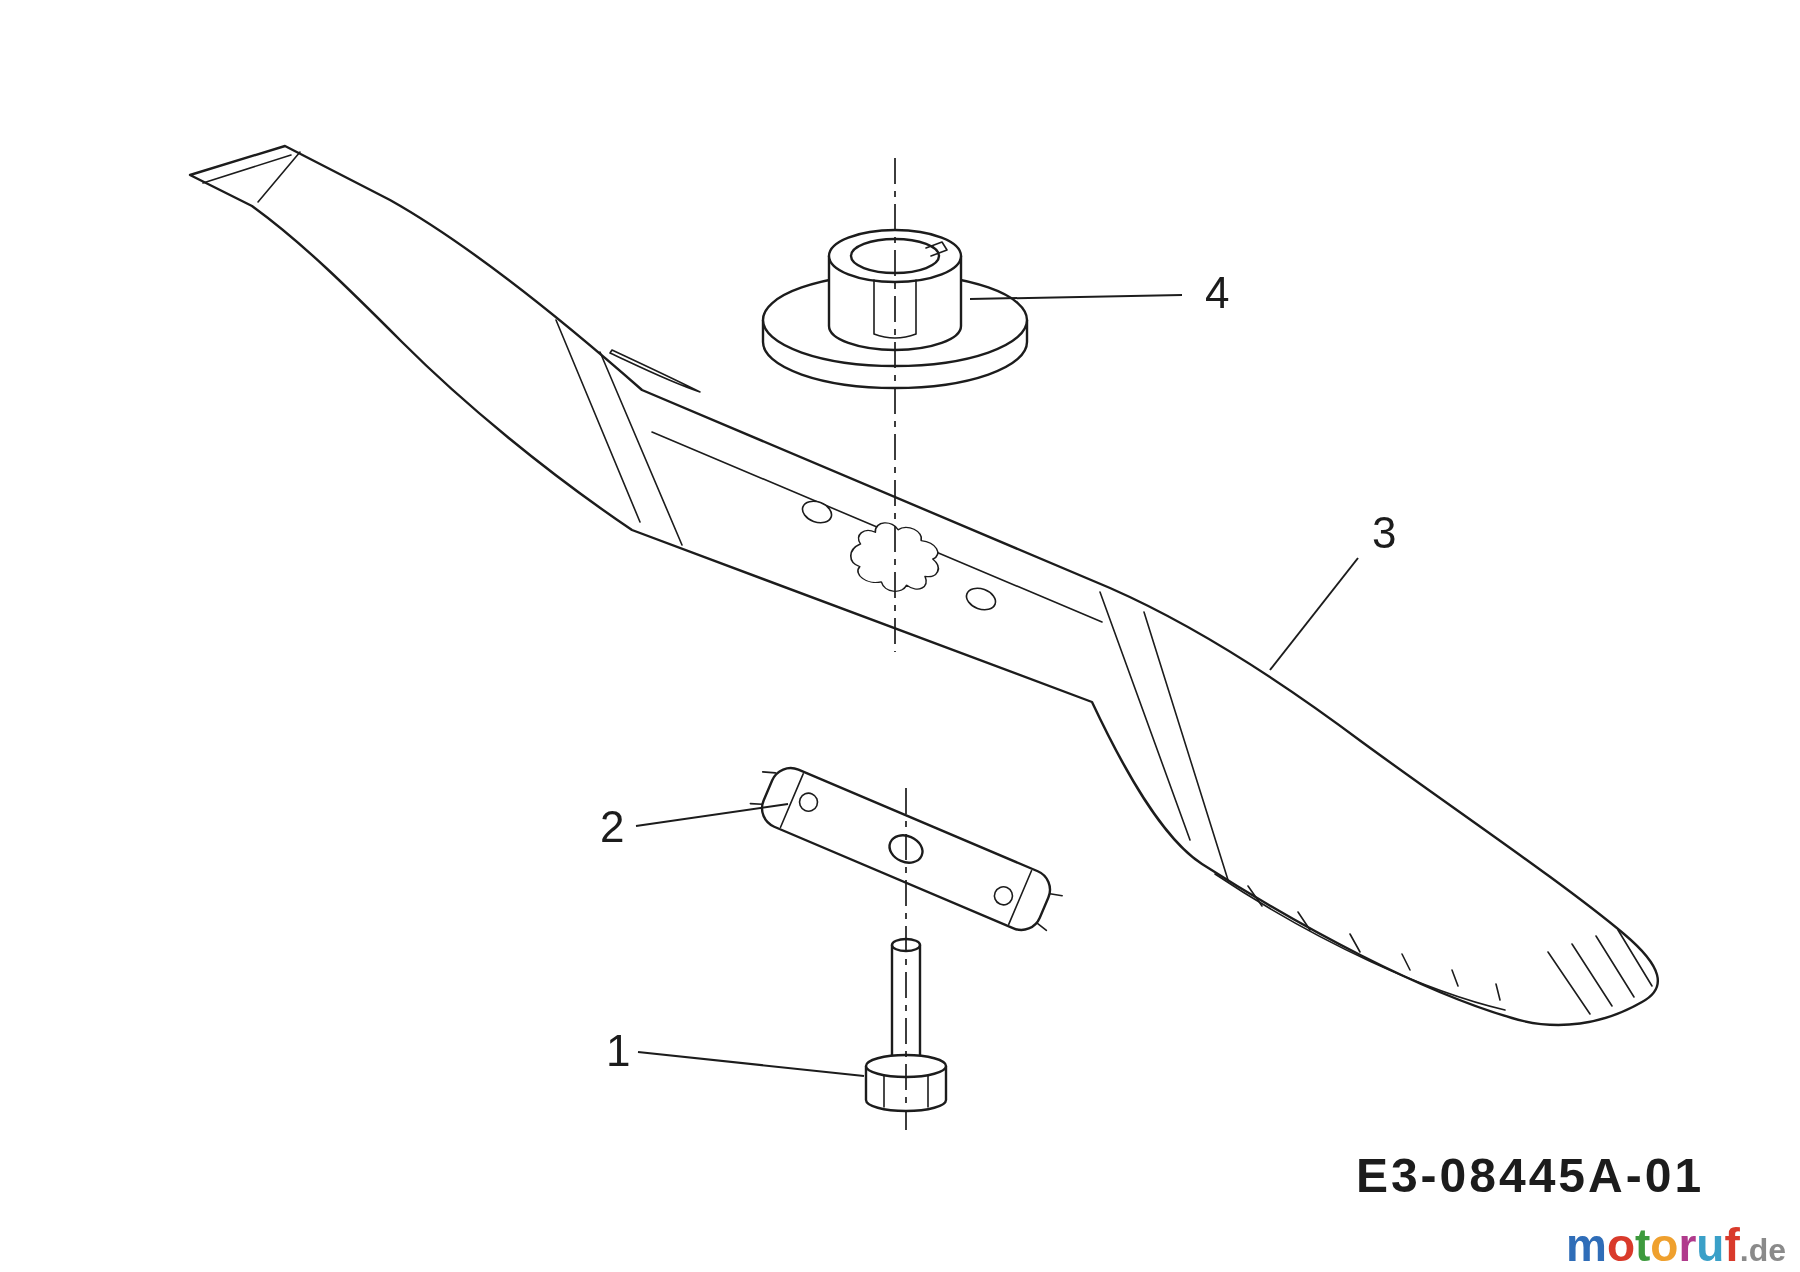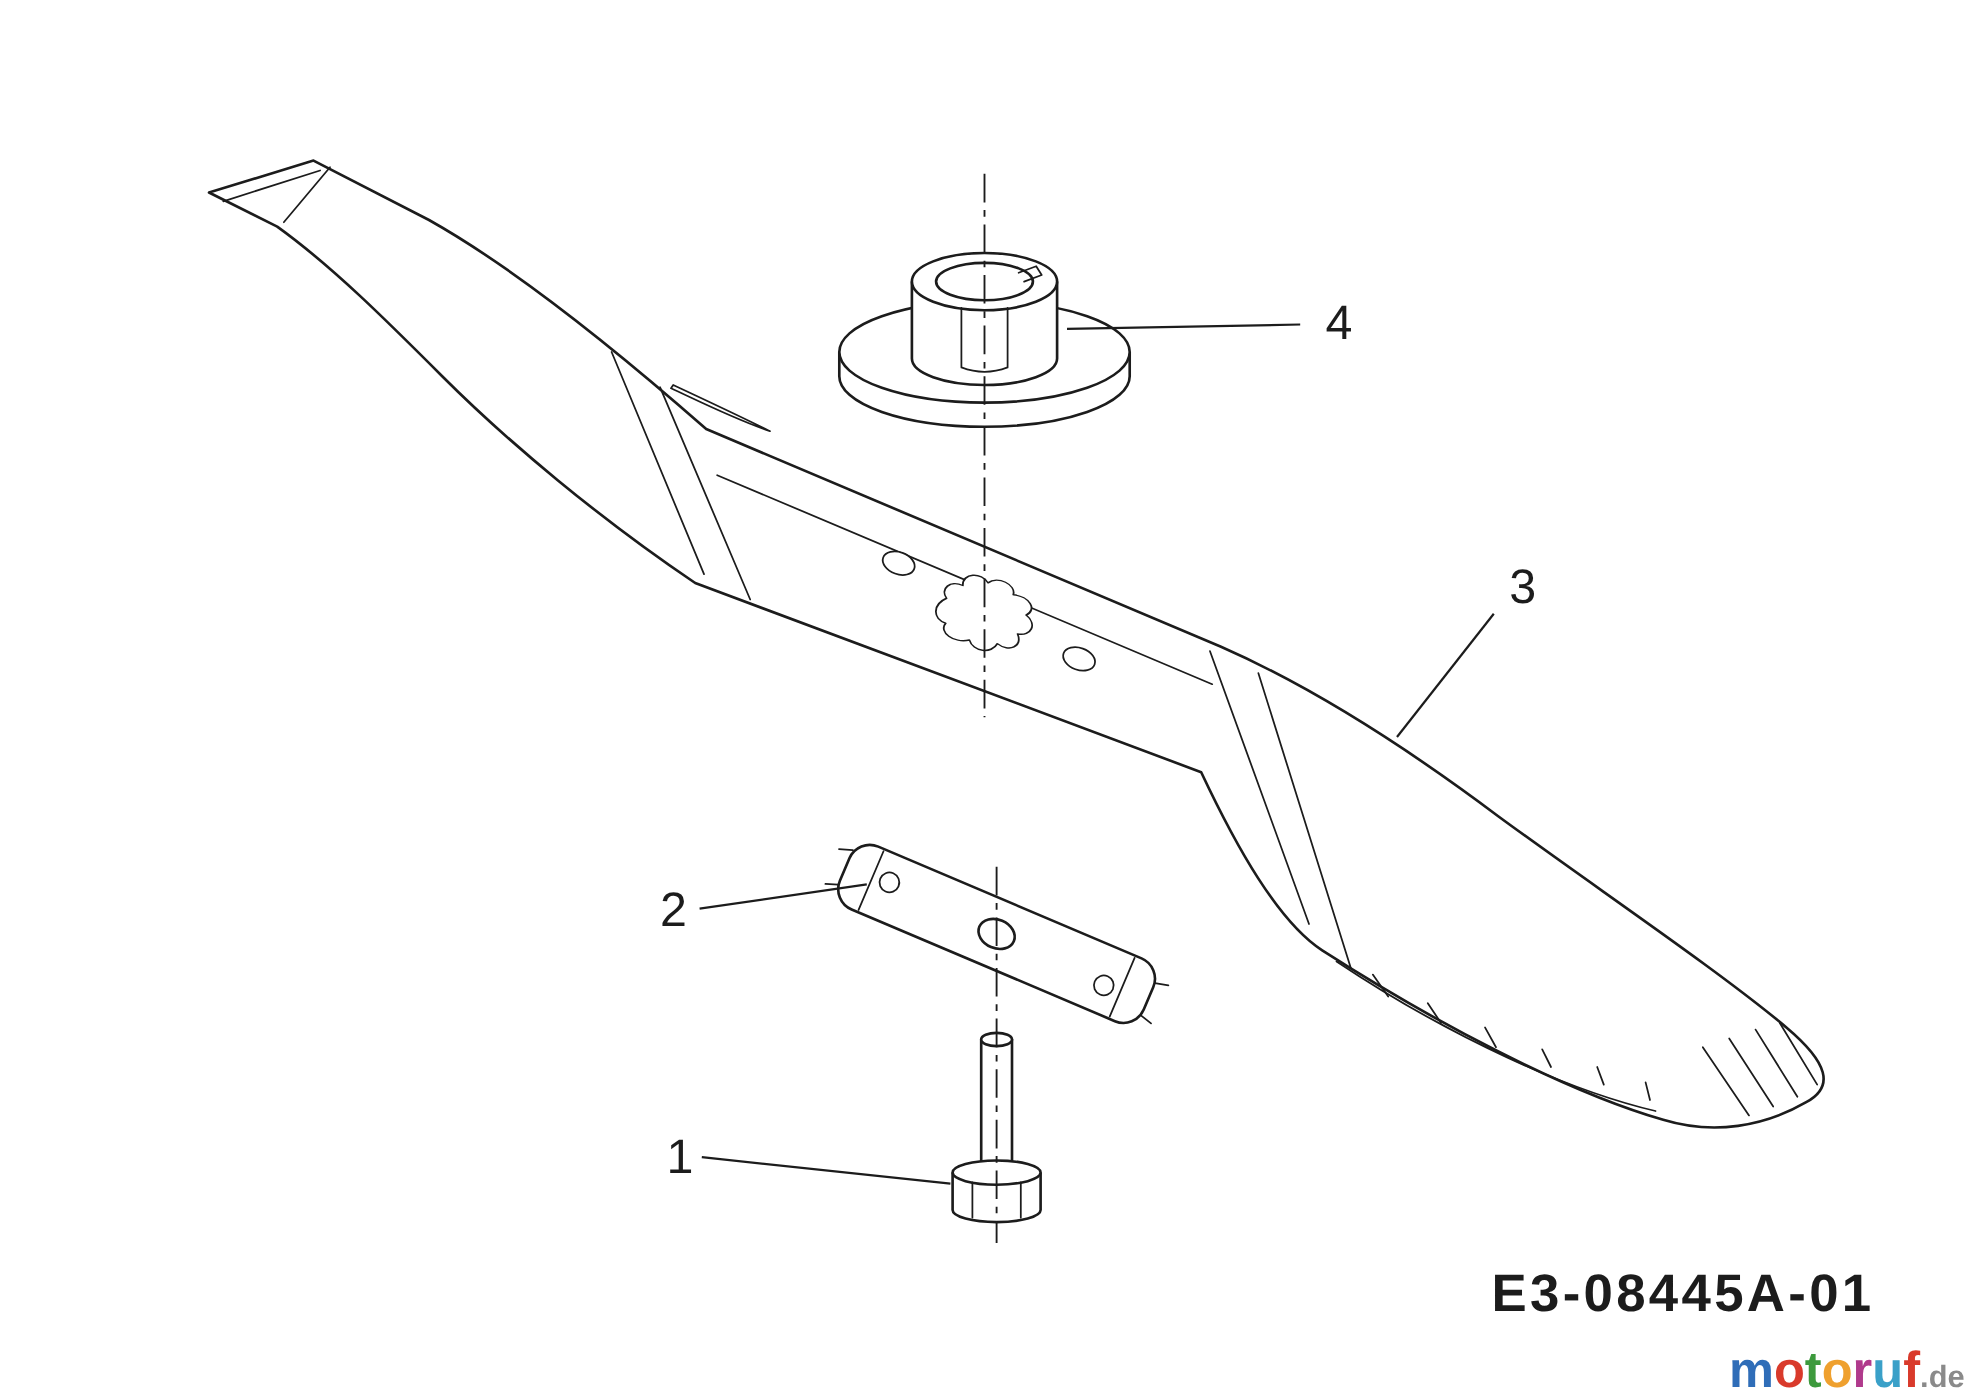--- a/index.html
+++ b/index.html
@@ -21,21 +21,21 @@
   .cl{stroke:var(--line-color);fill:none;stroke-width:1.7;}
   .leader{stroke:var(--line-color);fill:none;stroke-width:2;}
   text.part-label{font-family:"Liberation Sans",sans-serif;font-size:44px;fill:var(--line-color);}
   text.code{font-family:"Liberation Sans",sans-serif;font-size:48px;font-weight:bold;letter-spacing:3px;fill:var(--line-color);}
   .brand{
     position:absolute;right:14px;bottom:4px;
     font-family:"Liberation Sans",sans-serif;
     font-weight:bold;font-size:46px;line-height:1;
     white-space:nowrap;
   }
-  .brand .suffix{font-size:28px;font-weight:bold;}
+  .brand .suffix{font-size:32px;font-weight:bold;}
 </style>
 </head>
 <body>
 
 <div class="page">
 
   <svg viewBox="0 0 1800 1272" width="1800" height="1272">
 
     <g>
       <path class="lnf" d="M190 175

